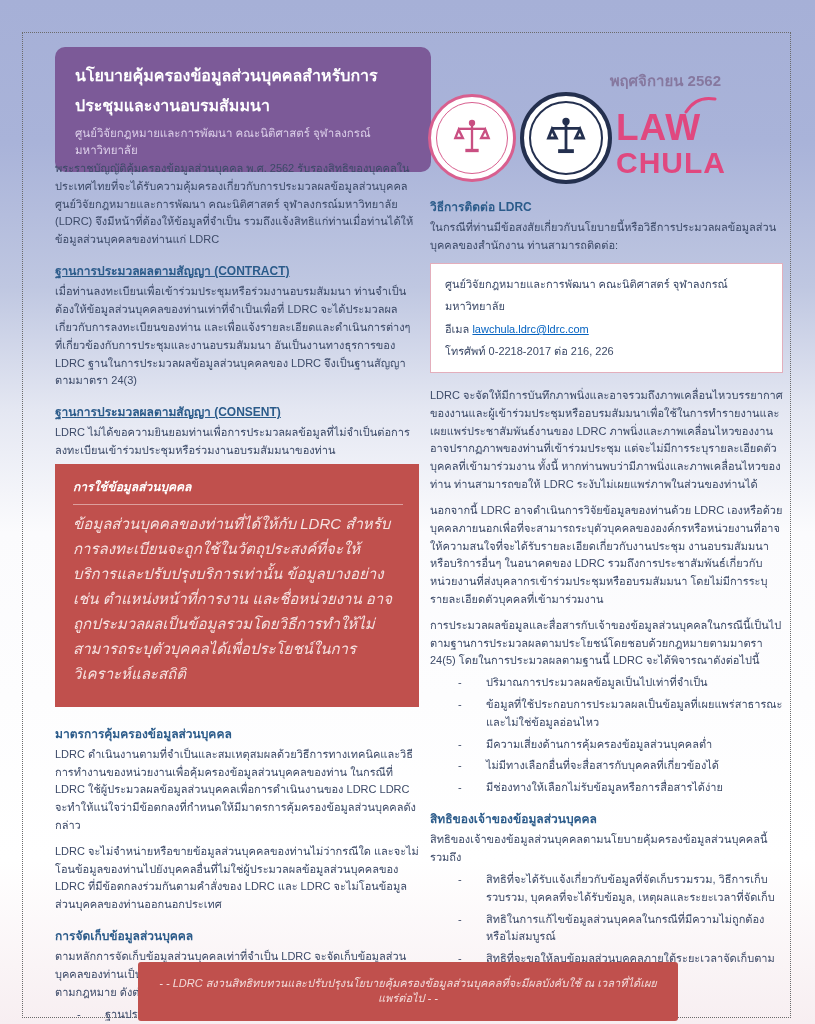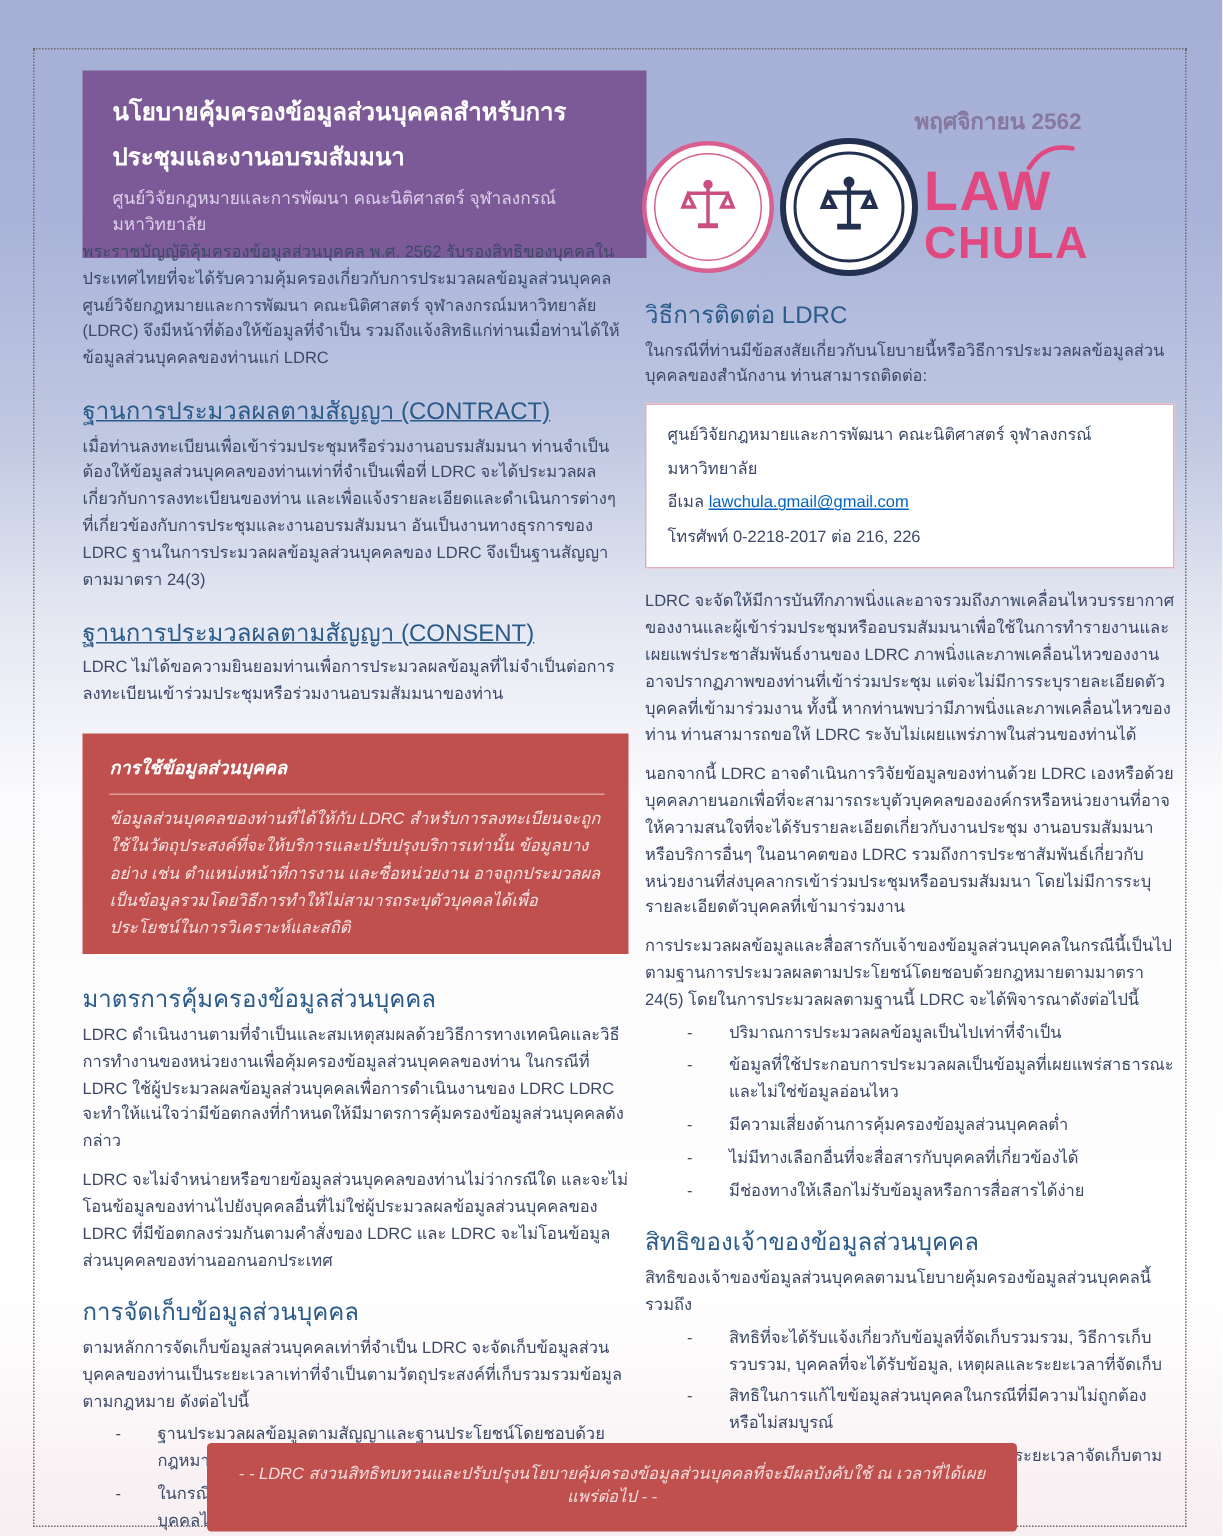--- a/index.html
+++ b/index.html
@@ -8,21 +8,21 @@
     font-family:"Liberation Sans", sans-serif;
     background:linear-gradient(180deg,#a6b0d7 0%,#a9b3d9 14%,#bfc7e1 28%,#e4e7f2 40%,#fbfbfd 52%,#ffffff 84%,#f7eef1 100%);
   }
   .dotted-frame {
     position:absolute; left:22px; top:32px; width:769px; height:986px;
     border:1px dotted #6b6b6b; box-sizing:border-box;
   }
   
   .title-box {
     position:absolute; left:55px; top:47px; width:376px; box-sizing:border-box;
-    background:#7c5a98; padding:14px 18px 12px 20px;
+    background:#7c5a98; padding:14px 18px 12px 20px;border-radius:10px;
   }
   .title-main { color:#ffffff; font-size:16px; font-weight:bold; line-height:1.85; }
   .title-sub { color:#dccfe9; font-size:11.5px; margin-top:5px; line-height:1.5; }
   .pub-date { position:absolute; right:94px; top:69px; color:#86789f; font-weight:bold; font-size:15px; }
   
   .logos { position:absolute; left:428px; top:92px; display:flex; align-items:center; gap:4px; }
   .seal { border-radius:50%; background:#ffffff; box-sizing:border-box; display:flex; align-items:center; justify-content:center; }
   .seal-inner { border-radius:50%; display:flex; align-items:center; justify-content:center; box-sizing:border-box; }
   .seal.pink { width:88px; height:88px; border:3px solid #d85f8f; color:#c94f82; }
   .seal.pink .seal-inner { width:72px; height:72px; border:1px solid #d85f8f; }
@@ -30,28 +30,28 @@
   .seal.navy .seal-inner { width:74px; height:74px; border:2px solid #24304f; }
   .wordmark { position:relative; line-height:1; padding-top:10px; }
   .wordmark .law { color:#e0487f; font-size:37px; font-weight:800; letter-spacing:1px; }
   .wordmark .chula { color:#e0487f; font-size:30px; font-weight:800; letter-spacing:1px; margin-top:2px; }
   .flourish { position:absolute; top:-4px; left:68px; }
   
   .col-left  { position:absolute; left:55px;  top:158px; width:364px; }
   .col-right { position:absolute; left:430px; top:198px; width:353px; }
   .body-text { color:#3c4a68; font-size:11px; line-height:1.62; }
   .sec { margin-top:13px; }
-  .sec-heading { color:#2b5b8a; font-weight:normal; font-size:16px; line-height:1.6; }
+  .sec-heading { color:#2b5b8a; font-weight:bold; font-size:12px; line-height:1.6; }
   .sec-heading.u { text-decoration:underline; }
   .para { margin-top:2px; }
   .para + .para { margin-top:8px; }
   
-  .red-box { background:#c0504d; color:#ffffff; padding:14px 16px 8px 18px; margin-top:16px; }
+  .red-box { background:#c0504d; color:#ffffff; padding:14px 16px 20px 18px; margin-top:4px; }
   .rb-title { font-style:italic; font-weight:bold; font-size:12px; border-bottom:1px solid rgba(255,255,255,.45); padding-bottom:7px; }
-  .rb-body { font-style:italic; font-size:11px; line-height:1.66; color:#f6e2e1; margin-top:7px; }
+  .rb-body { font-style:italic; font-size:15px; line-height:1.66; color:#f6e2e1; margin-top:7px; }
   
   .contact-box { border:1px solid #e3aebc; background:#ffffff; padding:9px 14px; margin:8px 0 14px 0; }
   .contact-line { font-size:11px; color:#3c4a68; line-height:2.05; }
   a.email { color:#0563c1; text-decoration:underline; cursor:pointer; }
   
   .bullet { position:relative; padding-left:50px; margin-top:4px; }
   .bullet .dash { position:absolute; left:22px; top:0; }
   .col-right .bullet { padding-left:56px; }
   .col-right .bullet .dash { left:28px; }
   
@@ -154,21 +154,21 @@
     </div>
   </div>
 
   <div class="col-right body-text">
     <div>
       <div class="sec-heading">วิธีการติดต่อ LDRC</div>
       <div class="para">ในกรณีที่ท่านมีข้อสงสัยเกี่ยวกับนโยบายนี้หรือวิธีการประมวลผลข้อมูลส่วนบุคคลของสำนักงาน ท่านสามารถติดต่อ:</div>
       <div class="contact-box">
         <div class="contact-line">ศูนย์วิจัยกฎหมายและการพัฒนา คณะนิติศาสตร์ จุฬาลงกรณ์มหาวิทยาลัย</div>
         <div class="contact-line">
-          <span>อีเมล </span><a class="email">lawchula.gmail@gmail.com</a>
+          <span>อีเมล </span><a class="email">lawchula.ldrc@ldrc.com</a>
         </div>
         <div class="contact-line">โทรศัพท์ 0-2218-2017 ต่อ 216, 226</div>
       </div>
     </div>
 
     <div class="sec">
       <div class="para" style="margin-top:8px;">LDRC จะจัดให้มีการบันทึกภาพนิ่งและอาจรวมถึงภาพเคลื่อนไหวบรรยากาศของงานและผู้เข้าร่วมประชุมหรืออบรมสัมมนาเพื่อใช้ในการทำรายงานและเผยแพร่ประชาสัมพันธ์งานของ LDRC ภาพนิ่งและภาพเคลื่อนไหวของงานอาจปรากฏภาพของท่านที่เข้าร่วมประชุม แต่จะไม่มีการระบุรายละเอียดตัวบุคคลที่เข้ามาร่วมงาน ทั้งนี้ หากท่านพบว่ามีภาพนิ่งและภาพเคลื่อนไหวของท่าน ท่านสามารถขอให้ LDRC ระงับไม่เผยแพร่ภาพในส่วนของท่านได้</div>
       <div class="para">นอกจากนี้ LDRC อาจดำเนินการวิจัยข้อมูลของท่านด้วย LDRC เองหรือด้วยบุคคลภายนอกเพื่อที่จะสามารถระบุตัวบุคคลขององค์กรหรือหน่วยงานที่อาจให้ความสนใจที่จะได้รับรายละเอียดเกี่ยวกับงานประชุม งานอบรมสัมมนาหรือบริการอื่นๆ ในอนาคตของ LDRC รวมถึงการประชาสัมพันธ์เกี่ยวกับหน่วยงานที่ส่งบุคลากรเข้าร่วมประชุมหรืออบรมสัมมนา โดยไม่มีการระบุรายละเอียดตัวบุคคลที่เข้ามาร่วมงาน</div>
       <div class="para">การประมวลผลข้อมูลและสื่อสารกับเจ้าของข้อมูลส่วนบุคคลในกรณีนี้เป็นไปตามฐานการประมวลผลตามประโยชน์โดยชอบด้วยกฎหมายตามมาตรา 24(5) โดยในการประมวลผลตามฐานนี้ LDRC จะได้พิจารณาดังต่อไปนี้</div>
       <div class="bullets">

